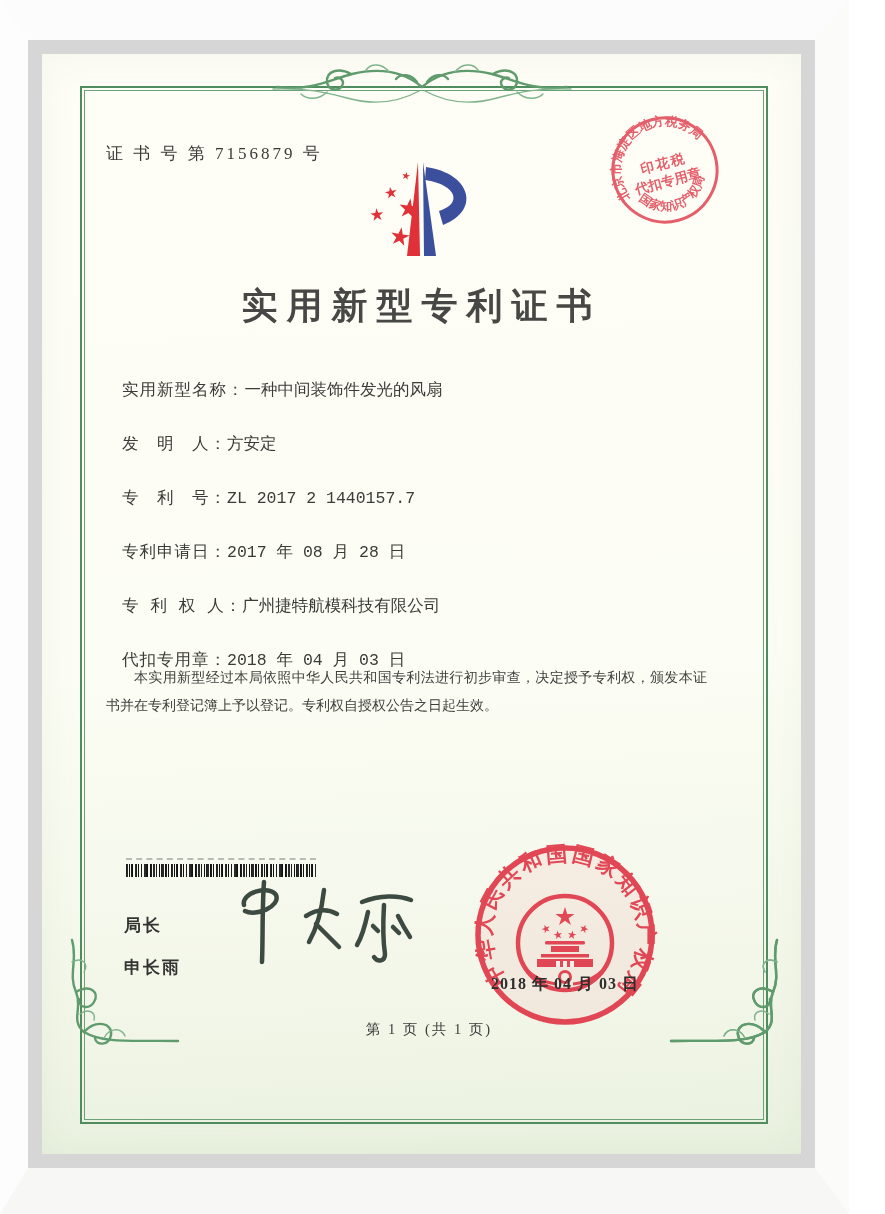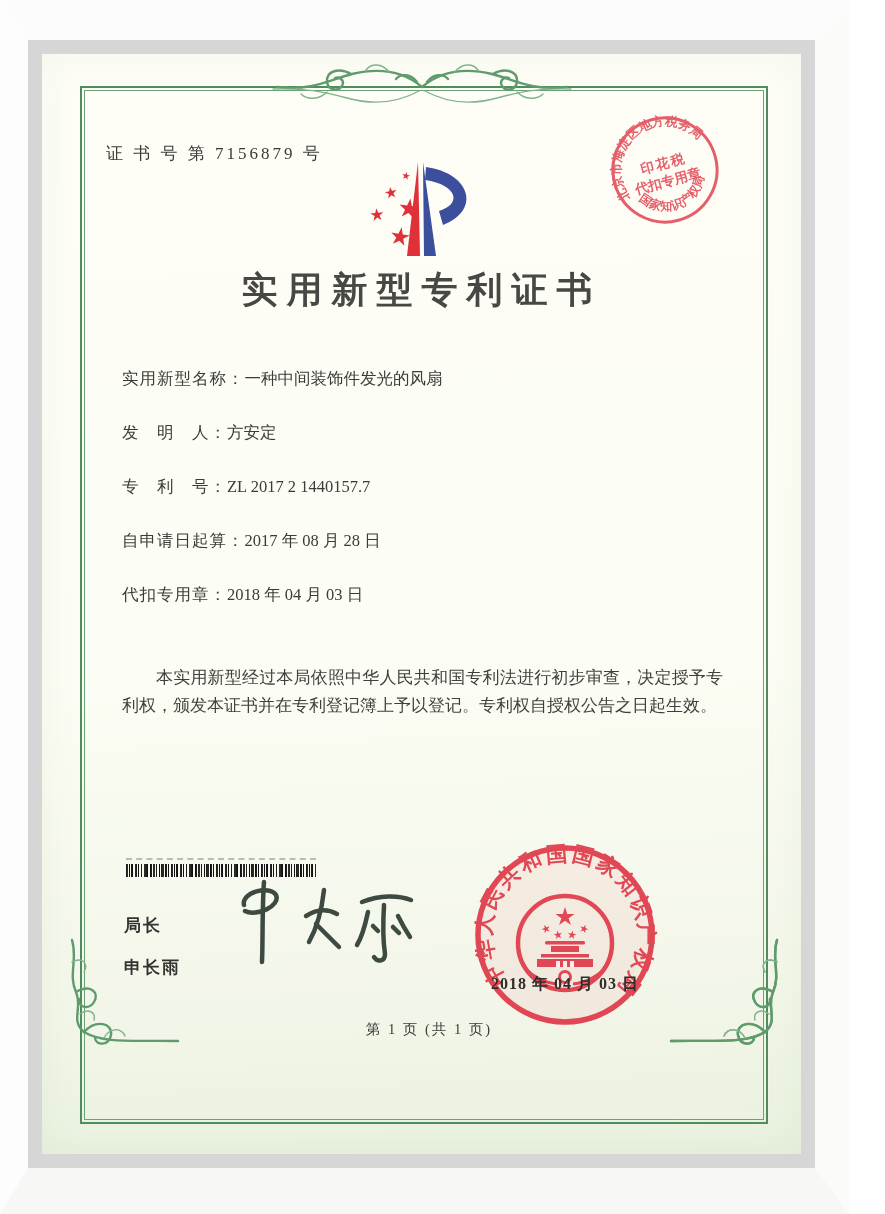--- a/index.html
+++ b/index.html
@@ -19,27 +19,27 @@
   
   .green-border{position:absolute;left:38px;right:33px;top:32px;bottom:30px;
     border:2px solid #4f8c5e;}
   .green-border::after{content:"";position:absolute;inset:2px;border:1px solid #6aa176;}
   .orn{position:absolute;pointer-events:none;}
   .orn path{fill:none;stroke:#5f9b6d;stroke-width:2.4;stroke-linecap:round;}
   .orn .thin{stroke-width:1.4;stroke:#7fb38c;}
   .cert-no{position:absolute;left:64px;top:88px;font-size:17px;letter-spacing:3px;color:#3a3a38;}
   .logo{position:absolute;left:50%;margin-left:-66px;top:100px;}
   .tax-stamp{position:absolute;left:565px;top:58px;opacity:.88;}
-  .title{position:absolute;left:0;right:0;top:212px;margin:0;text-align:center;
+  .title{position:absolute;left:0;right:0;top:212px;margin:16px;text-align:center;
     font-size:36px;font-weight:bold;letter-spacing:9px;color:#474745;}
   .fields{position:absolute;left:80px;top:310px;width:605px;color:#3b3b39;font-size:16.5px;}
-  .field{margin:4px 0 32px 0;line-height:22px;white-space:nowrap;}
+  .field{margin:16px 0 32px 0;line-height:22px;white-space:nowrap;font-family:Liberation Mono, monospace;}
   .flabel{letter-spacing:1px;}
-  .body-text{position:absolute;left:80px;top:610px;width:601px;color:#3f3f3d;
-    font-size:17px;line-height:27.5px;text-align:justify;}
+  .body-text{position:absolute;left:64px;top:610px;width:601px;color:#3f3f3d;
+    font-size:14px;line-height:27.5px;text-align:justify;}
   .body-text p{margin:0;text-indent:2em;}
   .microline{position:absolute;left:84px;top:804px;width:190px;border-top:2px dashed #8a8a86;opacity:.55;}
   .barcode{position:absolute;left:84px;top:810px;width:190px;height:13px;
     background:
       repeating-linear-gradient(90deg,#1d1d1d 0 1px,transparent 1px 5px),
       repeating-linear-gradient(90deg,#2a2a2a 0 2px,transparent 2px 9px),
       repeating-linear-gradient(90deg,#111 0 1px,transparent 1px 3px);}
   .sig-title,.sig-name{position:absolute;left:82px;color:#333331;font-size:17px;font-weight:bold;
     font-family:"Liberation Sans","DejaVu Sans",sans-serif;letter-spacing:2px;margin-top:8px;}
   .sig-title{top:852px;}
@@ -142,21 +142,24 @@
        <div class="field">
          <span class="flabel">实用新型名称：</span><span class="fvalue">一种中间装饰件发光的风扇</span>
        </div>
        <div class="field">
          <span class="flabel">发　明　人：</span><span class="fvalue">方安定</span>
        </div>
        <div class="field">
          <span class="flabel">专　利　号：</span><span class="fvalue">ZL 2017 2 1440157.7</span>
        </div>
        <div class="field">
-         <span class="flabel">自申请日起算：</span><span class="fvalue">2017 年 08 月 28 日</span>
+         <span class="flabel">专利申请日：</span><span class="fvalue">2017 年 08 月 28 日</span>
+       </div>
+       <div class="field">
+         <span class="flabel">专 利 权 人：</span><span class="fvalue">广州捷特航模科技有限公司</span>
        </div>
        <div class="field">
          <span class="flabel">代扣专用章：</span><span class="fvalue">2018 年 04 月 03 日</span>
        </div>
      </div>
 
      <div class="body-text">
        <p>本实用新型经过本局依照中华人民共和国专利法进行初步审查，决定授予专利权，颁发本证书并在专利登记簿上予以登记。专利权自授权公告之日起生效。</p>
      </div>
 

